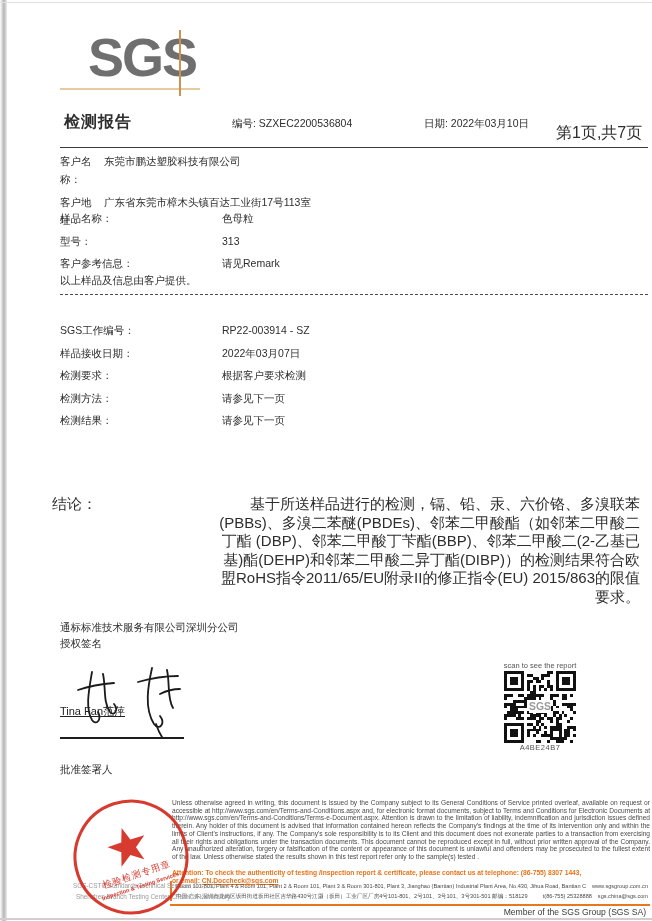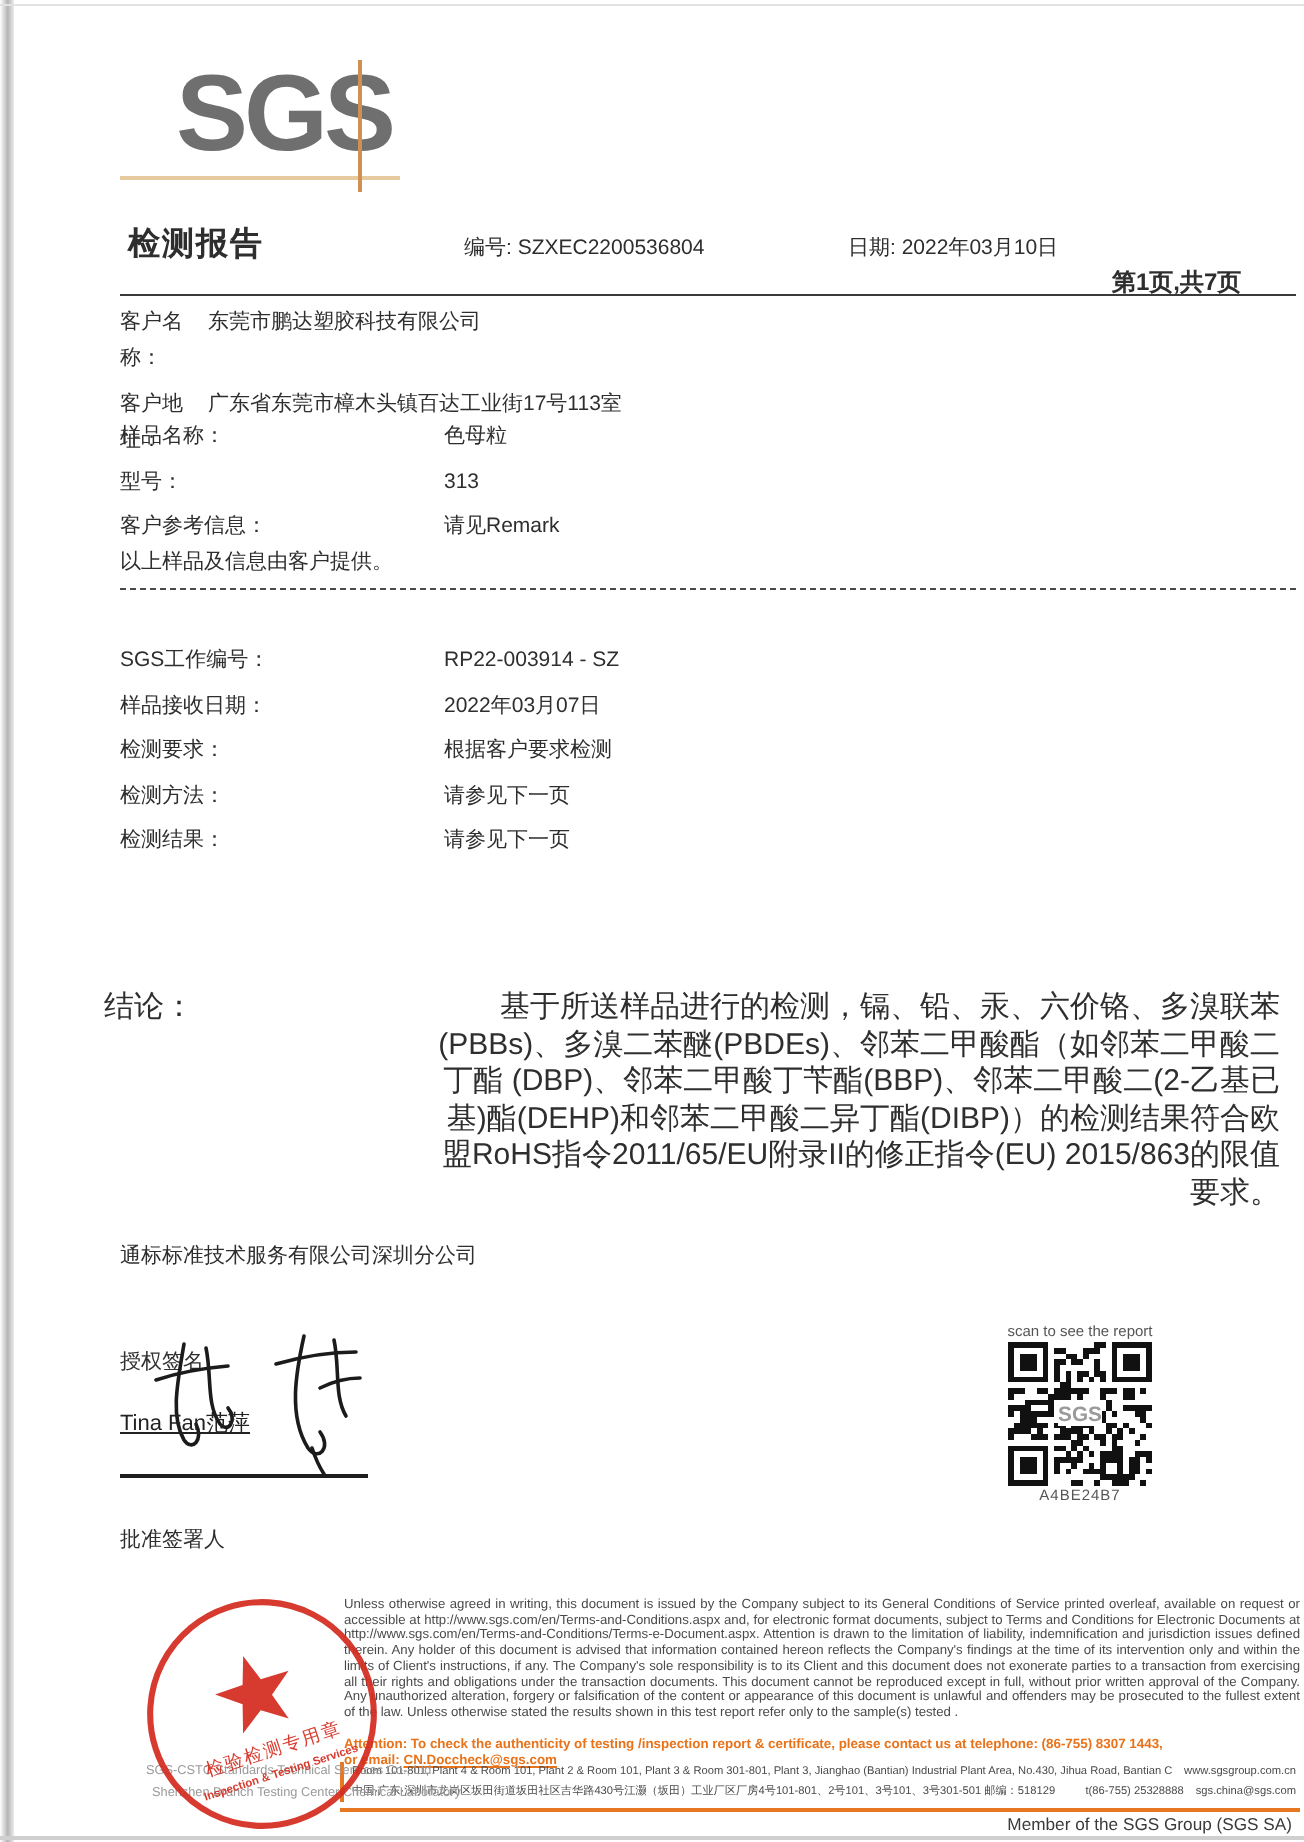--- a/index.html
+++ b/index.html
@@ -21,40 +21,40 @@
     position:absolute; left:88px; top:30px; font-size:54px; font-weight:bold;
     color:#6f6f6f; letter-spacing:-2px; line-height:1; font-family:"Liberation Sans","DejaVu Sans",sans-serif;
   }
   .logo-hline { position:absolute; left:60px; top:88px; width:140px; height:2px; background:#e6cba1; }
   .logo-vline { position:absolute; left:179px; top:30px; width:2px; height:66px; background:#cf9150; }
 
   
   .report-title { position:absolute; left:64px; top:112px; font-size:16px; font-weight:bold; color:#2e2e2e; letter-spacing:1px; }
   .hdr-num   { position:absolute; left:232px; top:117px; font-size:10.5px; color:#2e2e2e; }
   .hdr-date  { position:absolute; left:424px; top:117px; font-size:10.5px; color:#2e2e2e; }
-  .hdr-pages { position:absolute; left:556px; top:133px; font-size:12px; color:#2e2e2e;font-weight:bold; }
+  .hdr-pages { position:absolute; left:556px; top:123px; font-size:16px; color:#2e2e2e; }
   .hdr-line  { position:absolute; left:60px; top:147px; width:588px; height:1px; background:#3a3a3a; }
 
   .rows { position:absolute; left:60px; }
   .row { display:flex; font-size:10.5px; line-height:18px; margin-bottom:4.5px; color:#2e2e2e; }
   .row .lbl { flex:0 0 auto; }
   .client-rows .lbl { width:44px; }
   .wide-lbl .lbl { width:162px; }
   .row .val { flex:1 1 auto; }
 
   .sample-note { position:absolute; left:60px; top:274px; font-size:10.5px; color:#2e2e2e; }
   .dash-line { position:absolute; left:60px; top:294px; width:588px; border-top:1px dashed #4a4a4a; }
 
   .concl { position:absolute; left:52px; top:447px; width:588px; display:flex; font-size:15px; color:#2e2e2e;margin-top:48px; }
   .concl .lbl { width:162px; flex:0 0 auto; line-height:18px; }
   .concl .txt { flex:1 1 auto; line-height:18.6px; text-align:right; }
 
   
   .sig-company { position:absolute; left:60px; top:621px; font-size:10.5px; color:#2e2e2e; }
-  .sig-auth    { position:absolute; left:60px; top:637px; font-size:10.5px; color:#2e2e2e;margin-top:37px; }
+  .sig-auth    { position:absolute; left:60px; top:637px; font-size:10.5px; color:#2e2e2e; }
   .sig-svg     { position:absolute; left:72px; top:660px; }
   .sig-line    { position:absolute; left:60px; top:737px; width:124px; height:1.5px; background:#1d1d1d; }
   .sig-name    { position:absolute; left:60px; top:704px; font-size:11px; color:#222;text-decoration:underline; }
   .sig-role    { position:absolute; left:60px; top:763px; font-size:10.5px; color:#2e2e2e; }
 
   
   .qr-caption { position:absolute; left:490px; top:661px; width:100px; text-align:center; font-size:7.5px; color:#555; }
   .qr-box { position:absolute; left:504px; top:671px; width:72px; height:72px; }
   .qr-serial { position:absolute; left:490px; top:743px; width:100px; text-align:center; font-size:7.5px; color:#555; letter-spacing:.5px; }
 

